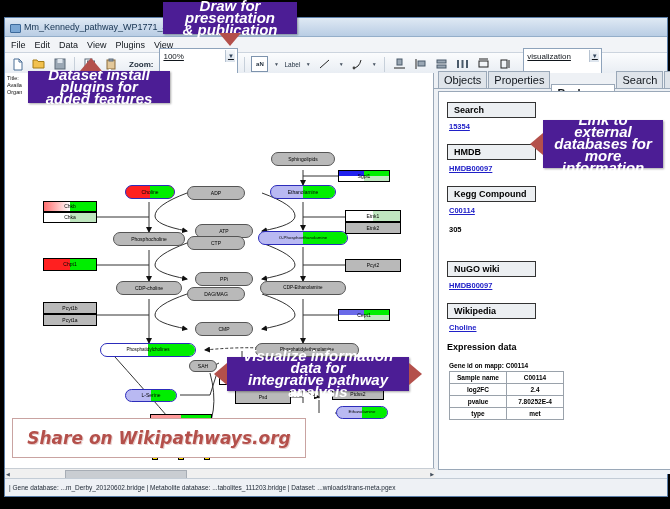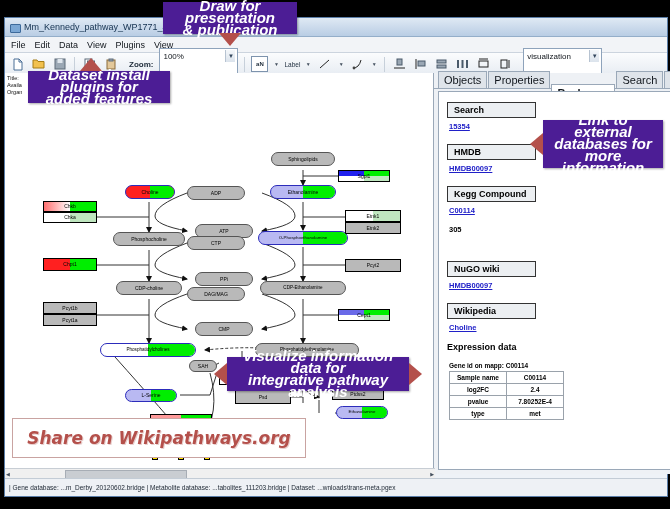--- a/index.html
+++ b/index.html
@@ -18,21 +18,21 @@
 
   .menubar{height:15px;background:#f2f4f7;border-bottom:1px solid #ccd4de;display:flex;align-items:center;padding-left:6px;gap:9px;}
   .menubar span{font-size:9px;color:#11161c;}
 
   .toolbar{height:22px;background:linear-gradient(#fbfcfd,#e7ecf2);border-bottom:1px solid #c3ccd6;
            display:flex;align-items:center;padding-left:4px;gap:4px;position:relative;}
   .tbtn{width:17px;height:17px;display:flex;align-items:center;justify-content:center;font-size:10px;color:#35506b;}
   .sep{width:1px;height:15px;background:#c7d0da;margin:0 2px;}
   .zoomlabel{font-size:8px;color:#1d2a38;margin-left:6px;margin-right:2px;font-weight:bold;}
   .combo{height:14px;border:1px solid #8ea3bb;background:#fff;display:flex;align-items:center;
-         justify-content:space-between;padding:0 2px 16px 3px;font-size:8px;color:#11161c;}
+         justify-content:space-between;padding:0 2px 16px 3px;font-size:8px;color:#11161c;text-decoration:underline;}
   .combo .arr{width:9px;height:12px;background:linear-gradient(#f4f7fa,#dbe3ec);border-left:1px solid #b7c3d1;
       display:flex;align-items:center;justify-content:center;font-size:6px;color:#33465c;}
   .icobox{width:15px;height:14px;border:1px solid #7d93ad;background:#fff;font-size:6px;display:flex;
       align-items:center;justify-content:center;color:#1d2a38;font-weight:bold;}
   .smalltxt{font-size:6.5px;color:#243242;}
 
   
   .content{position:absolute;left:0;top:55px;right:0;bottom:22px;display:flex;}
   .canvaswrap{position:relative;flex:0 0 428px;background:#fff;border-right:1px solid #9aa8b8;overflow:hidden;}
   .sidewrap{position:relative;flex:1;background:#eef1f5;}

